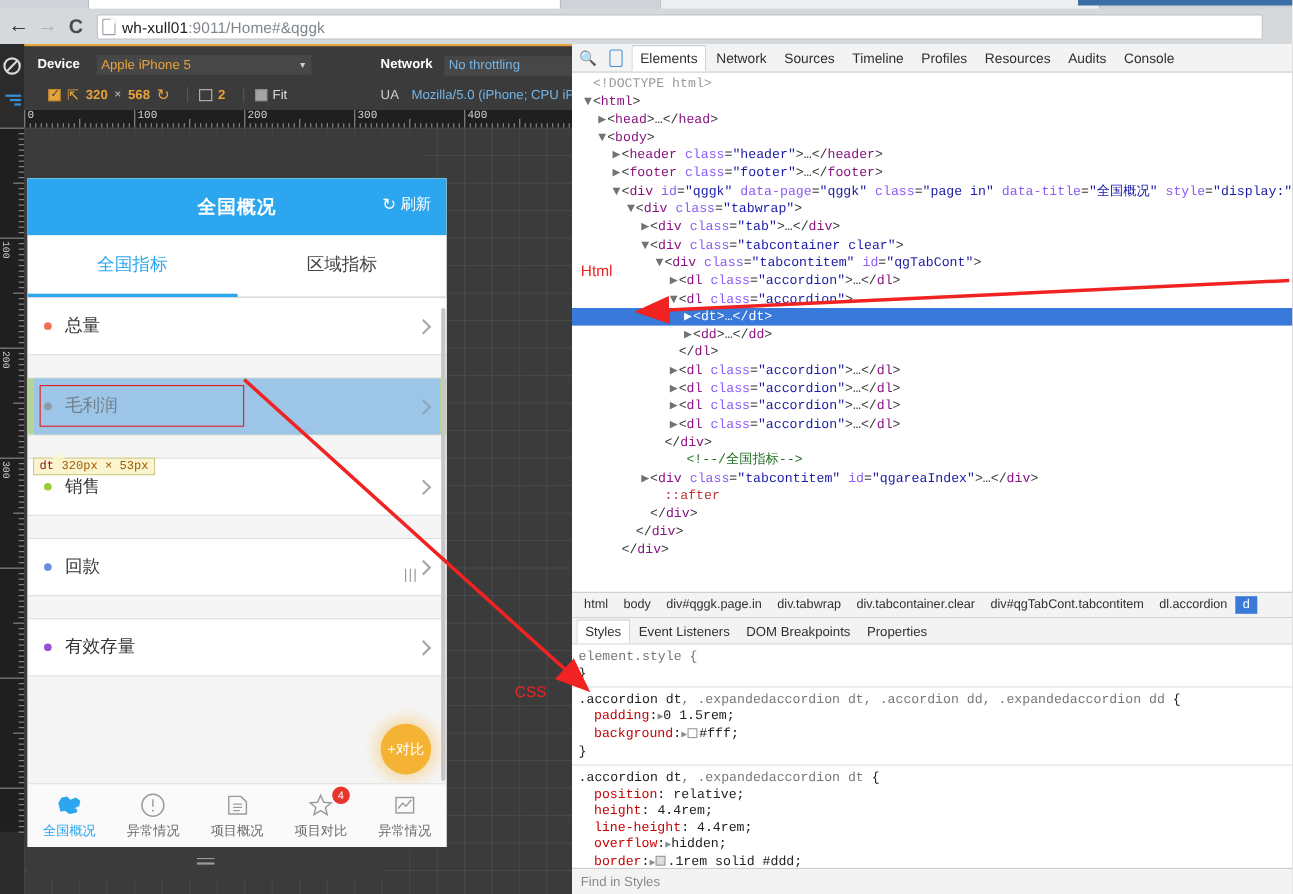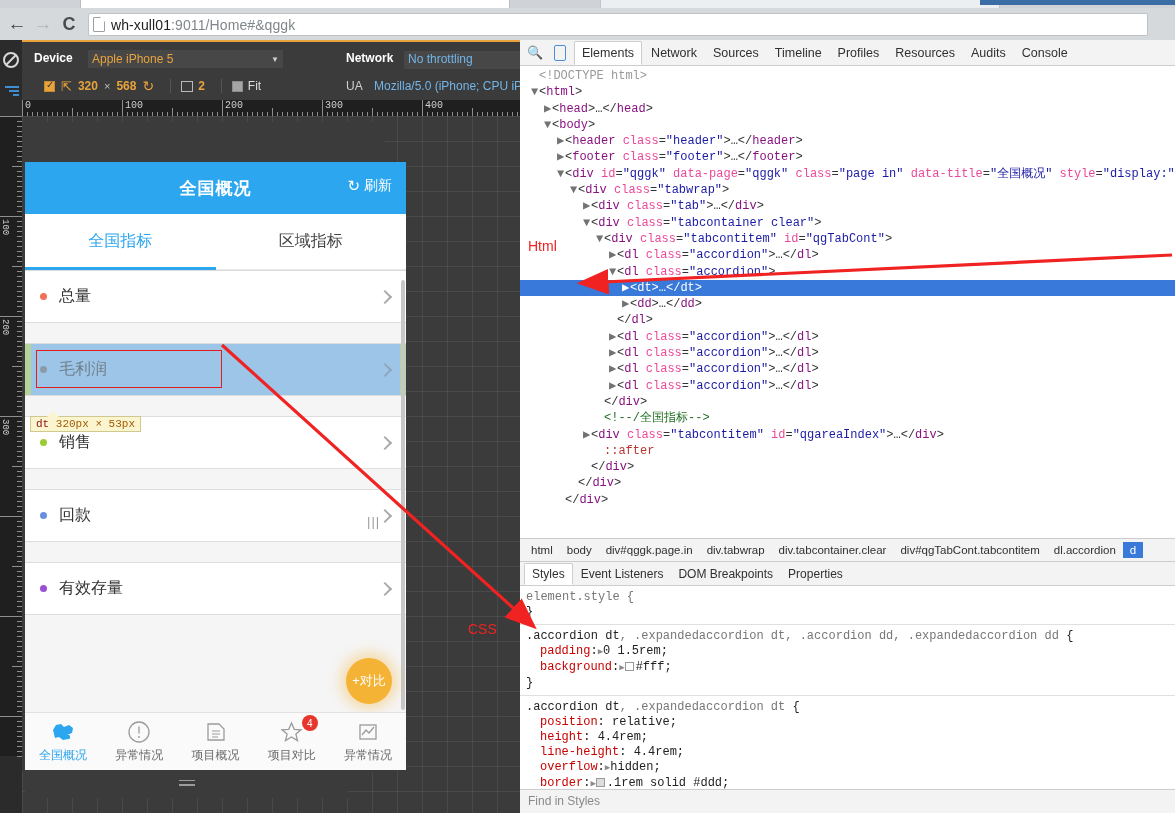--- a/index.html
+++ b/index.html
@@ -193,24 +193,24 @@
   .ptab.active { background:#fff; border:1px solid #cdcdcd; border-bottom:1px solid #fff;
                  margin-bottom:-1px; border-radius:2px 2px 0 0;}
 
   #dom-tree { position:absolute; left:0; top:26px; width:655px; height:472px; overflow:hidden;
               font-family:"Liberation Mono", monospace; font-size:12px; line-height:16.3px; color:#222;
               padding-top:2px;}
   .tline { white-space:nowrap; height:16.3px; padding-left:4px;}
   .tline.sel { background:#3879d9; color:#fff; }
   .tw { color:#727272; display:inline-block; width:9px; text-align:center;}
   .tag { color:#881280; }
-  .attr { color:#ec4899; }
+  .attr { color:#8b5cf6; }
   .val { color:#1a1aa6; }
   .punc { color:#333; }
-  .cmt { color:#236e25; }
+  .cmt { color:#236e25;margin-left:20px; }
   .doct { color:#999; }
   .pseudo { color:#b33; }
   .tline.sel .tag, .tline.sel .punc, .tline.sel .tw { color:#fff; }
 
   #breadcrumb { position:absolute; left:0; top:498px; width:655px; height:24px; background:#f3f3f3;
                 border-top:1px solid #cdcdcd; border-bottom:1px solid #cdcdcd; display:flex; align-items:center;
                 font-size:11.5px; color:#303030; padding-left:4px; overflow:hidden;}
   .crumb { padding:2px 7px; white-space:nowrap; cursor:pointer;}
   .crumb.active { background:#3879d9; color:#fff; }
 

